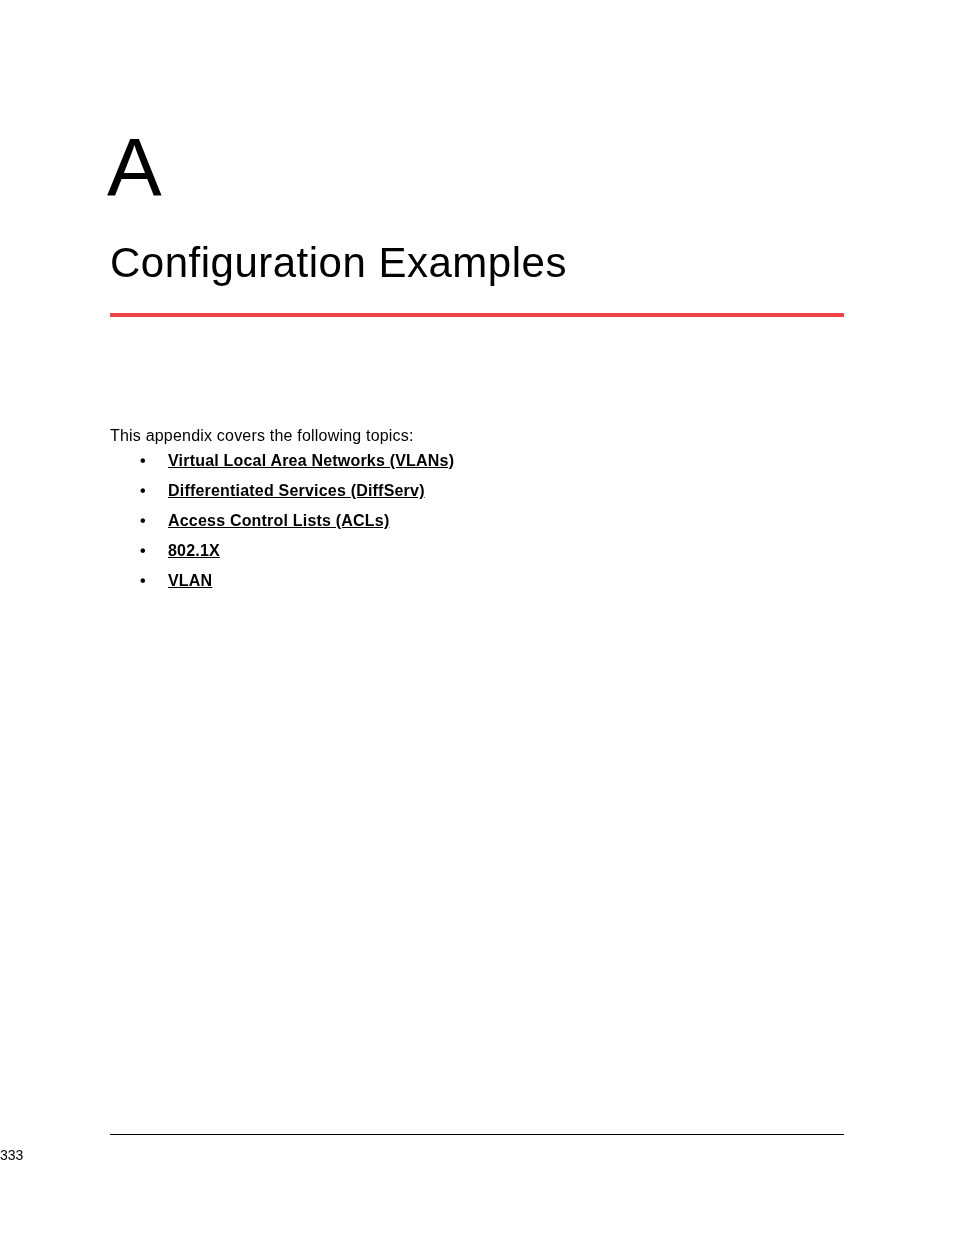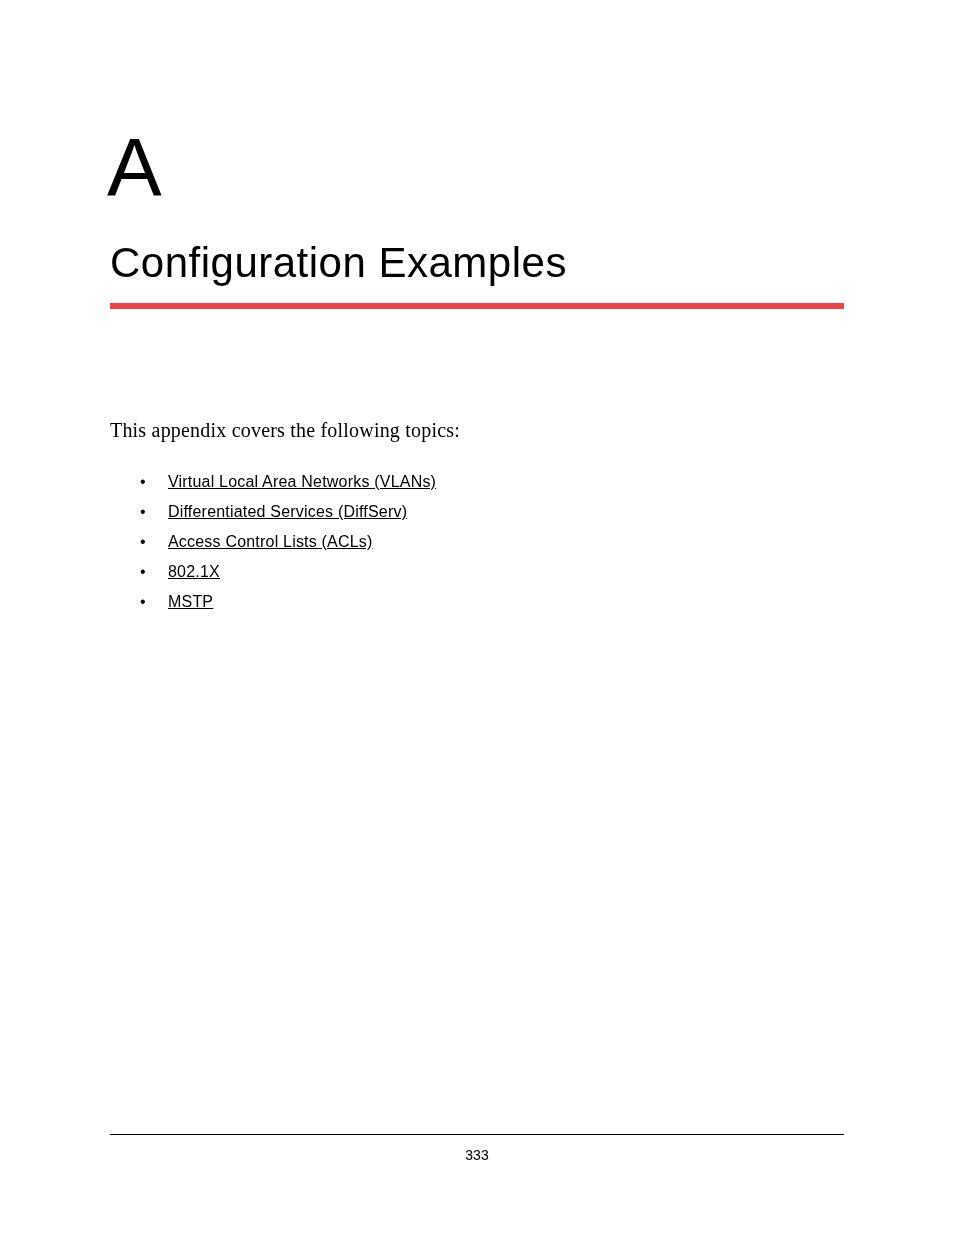--- a/index.html
+++ b/index.html
@@ -26,43 +26,44 @@
       font-family: 'Helvetica Neue', Helvetica, Arial, sans-serif;
       letter-spacing: 1px;
       margin-bottom: 25px;
       margin-left: -3px;
     }
     .title {
       font-size: 42px;
       font-weight: 300;
       font-family: 'Helvetica Neue', Helvetica, Arial, sans-serif;
       letter-spacing: 0.5px;
-      padding-bottom: 16px;
-      border-bottom: 6px solid #ef4444;
+      padding-bottom: 26px;
+      border-bottom: 4px solid #ef4444;
       margin-bottom: 110px;
       display: inline-block;
       width: 100%;
     }
     .intro-text {
-      font-size: 20px;
-      font-family: Liberation Serif, serif;
-      margin-bottom: 28px;
+      font-size: 16px;
+      font-family: Liberation Sans, sans-serif;
+      margin-bottom: 4px;
       letter-spacing: 0.2px;
     }
     .topic-list {
       list-style: none;
       padding-left: 30px;
     }
     .topic-list li {
       position: relative;
       padding-left: 28px;
       margin-bottom: 6px;
       font-size: 16px;
       font-family: Arial, Helvetica, sans-serif;
       line-height: 1.5;
+      font-weight: bold;
     }
     .topic-list li::before {
       content: "•";
       position: absolute;
       left: 0;
       top: 0;
       font-size: 16px;
     }
     .topic-link {
       text-decoration: underline;
@@ -78,34 +79,33 @@
       bottom: 100px;
       left: 110px;
       right: 110px;
       border-top: 1px solid #000000;
     }
     .page-number {
       position: absolute;
       bottom: 72px;
       left: 0;
       right: 0;
-      text-align: center;
       font-size: 14px;
       font-family: Arial, Helvetica, sans-serif;
     }
   </style>
 </head>
 <body>
 
 <div class="page">
   <div class="appendix-letter">A</div>
   <h1 class="title">Configuration Examples</h1>
   <p class="intro-text">This appendix covers the following topics:</p>
   <ul class="topic-list">
     <li><span class="topic-link">Virtual Local Area Networks (VLANs)</span></li>
     <li><span class="topic-link">Differentiated Services (DiffServ)</span></li>
     <li><span class="topic-link">Access Control Lists (ACLs)</span></li>
     <li><span class="topic-link">802.1X</span></li>
-    <li><span class="topic-link">MSTP</span></li>
+    <li><span class="topic-link">VLAN</span></li>
   </ul>
   <div class="footer-line"></div>
   <div class="page-number">333</div>
 </div>
 
 </body></html>

